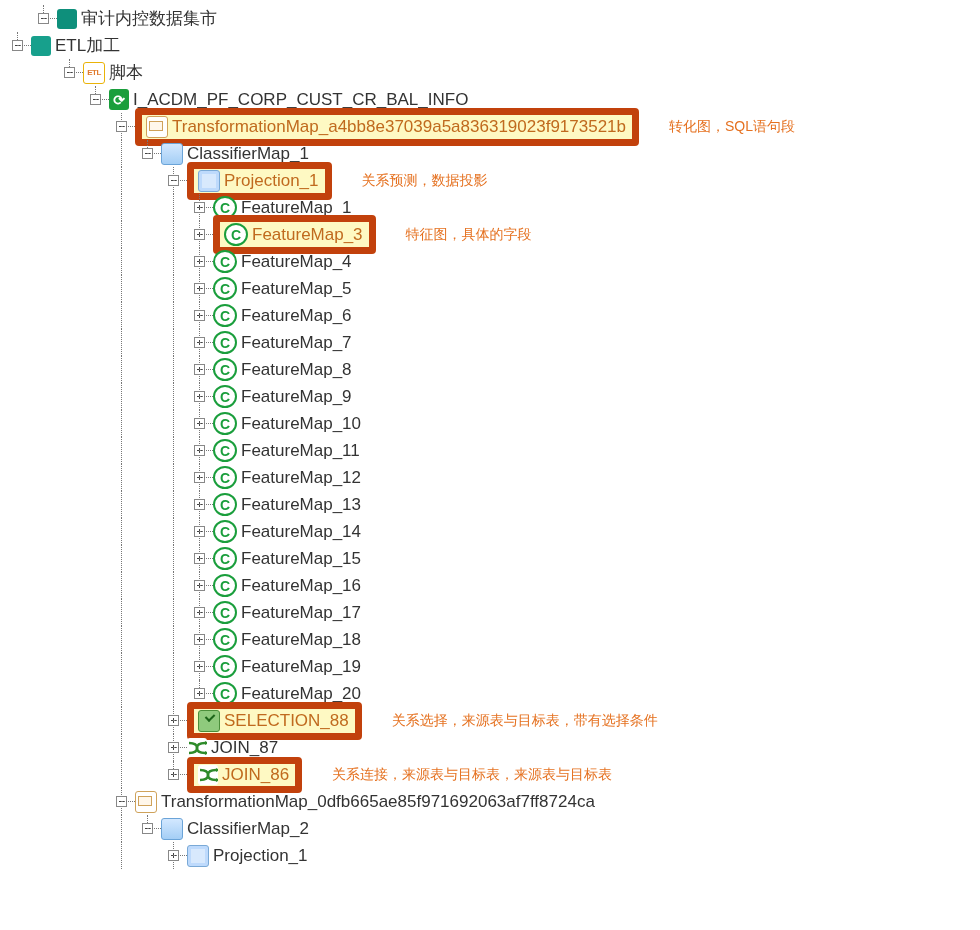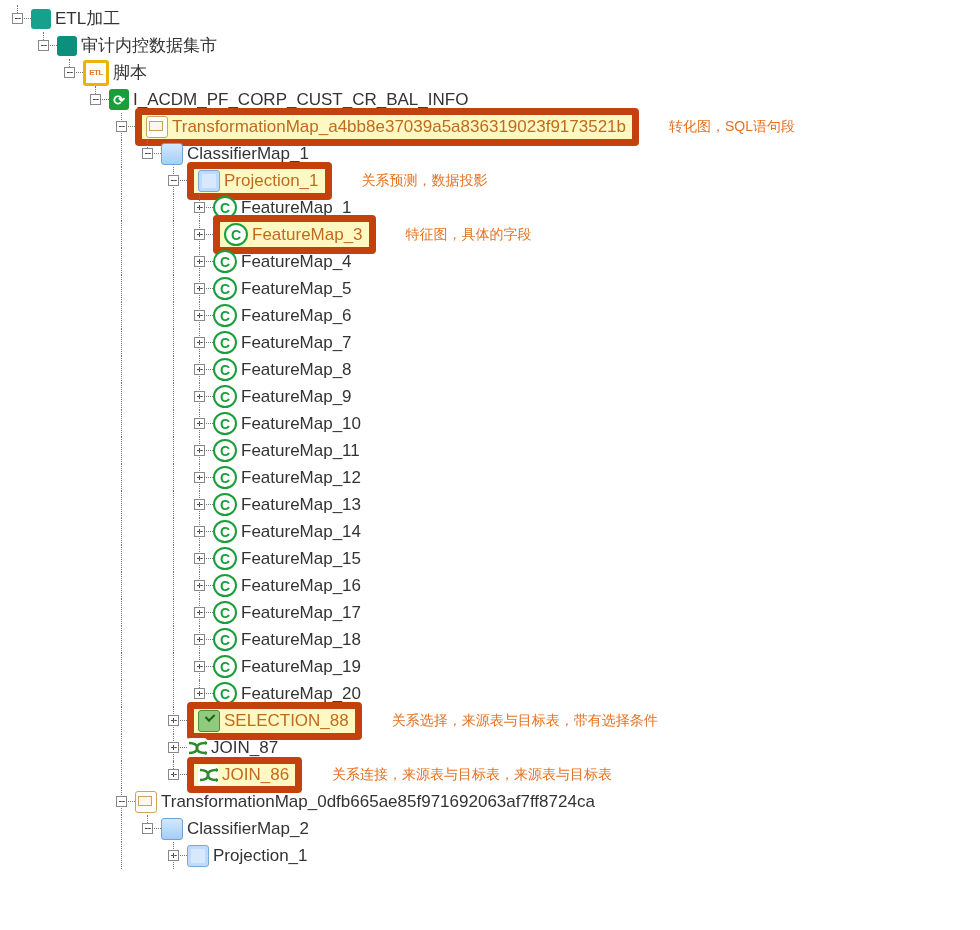--- a/index.html
+++ b/index.html
@@ -88,21 +88,21 @@
     align-items: center;
     justify-content: center;
     flex: 0 0 20px;
     font-size: 10px;
     font-weight: bold;
     border-radius: 3px;
   }
   .folder-teal { background: #17a08c; color:#fff; }
   .folder-teal2 { background: #0e8f7b; color:#fff; }
   .etl {
-    background: #fff; border:3px solid #eab308; color:#e07a2e;
+    background: #fff; border:1px solid #eab308; color:#e07a2e;
     font-size: 8px; font-family: Liberation Sans, sans-serif; letter-spacing:-0.5px;
     width:22px;
   }
   .refresh {
     background: #1a9e3c; color:#fff; font-size:14px;
     width:21px; height:21px;
   }
   .tmap {
     background:#fff; border:1px solid #cfa25a;
     position:relative;
@@ -177,34 +177,34 @@
     margin-left: 30px;
     white-space:nowrap;
   }
 </style>
 </head>
 <body>
 
 <div class="tree">
 
   <div class="row">
+    <div class="ind"></div>
+    <div class="ind last">
+        <div class="toggle"></div>
+      </div>
+    <div class="nico folder-teal2"></div>
+    <span class="lbl">审计内控数据集市</span>
+  </div>
+
+  <div class="row">
     <div class="ind last">
         <div class="toggle"></div>
       </div>
     <div class="nico folder-teal"></div>
     <span class="lbl">ETL加工</span>
-  </div>
-
-  <div class="row">
-    <div class="ind"></div>
-    <div class="ind last">
-        <div class="toggle"></div>
-      </div>
-    <div class="nico folder-teal2"></div>
-    <span class="lbl">审计内控数据集市</span>
   </div>
 
   <div class="row">
     <div class="ind"></div>
     <div class="ind"></div>
     <div class="ind last">
         <div class="toggle"></div>
       </div>
     <div class="nico etl">ETL</div>
     <span class="lbl">脚本</span>

